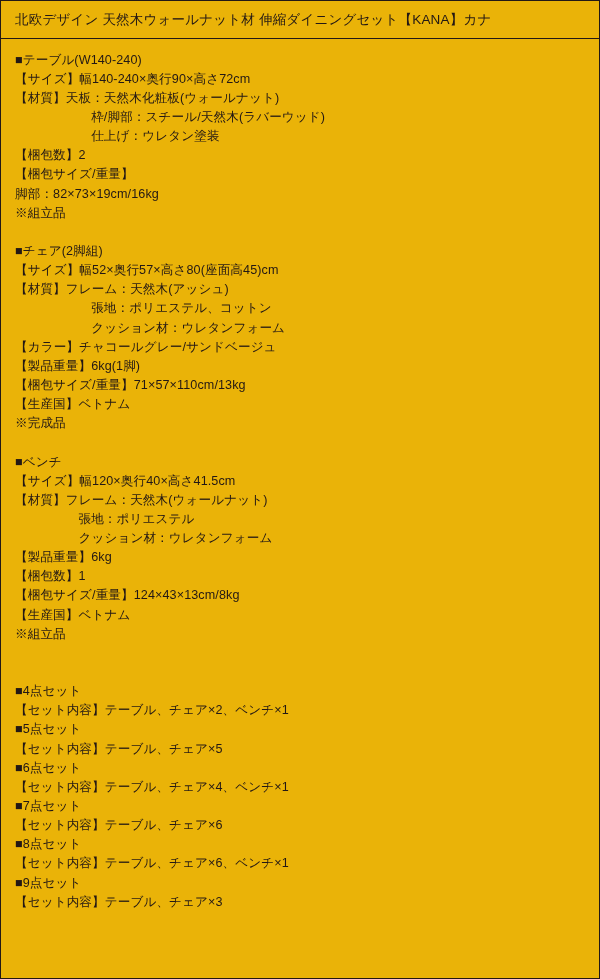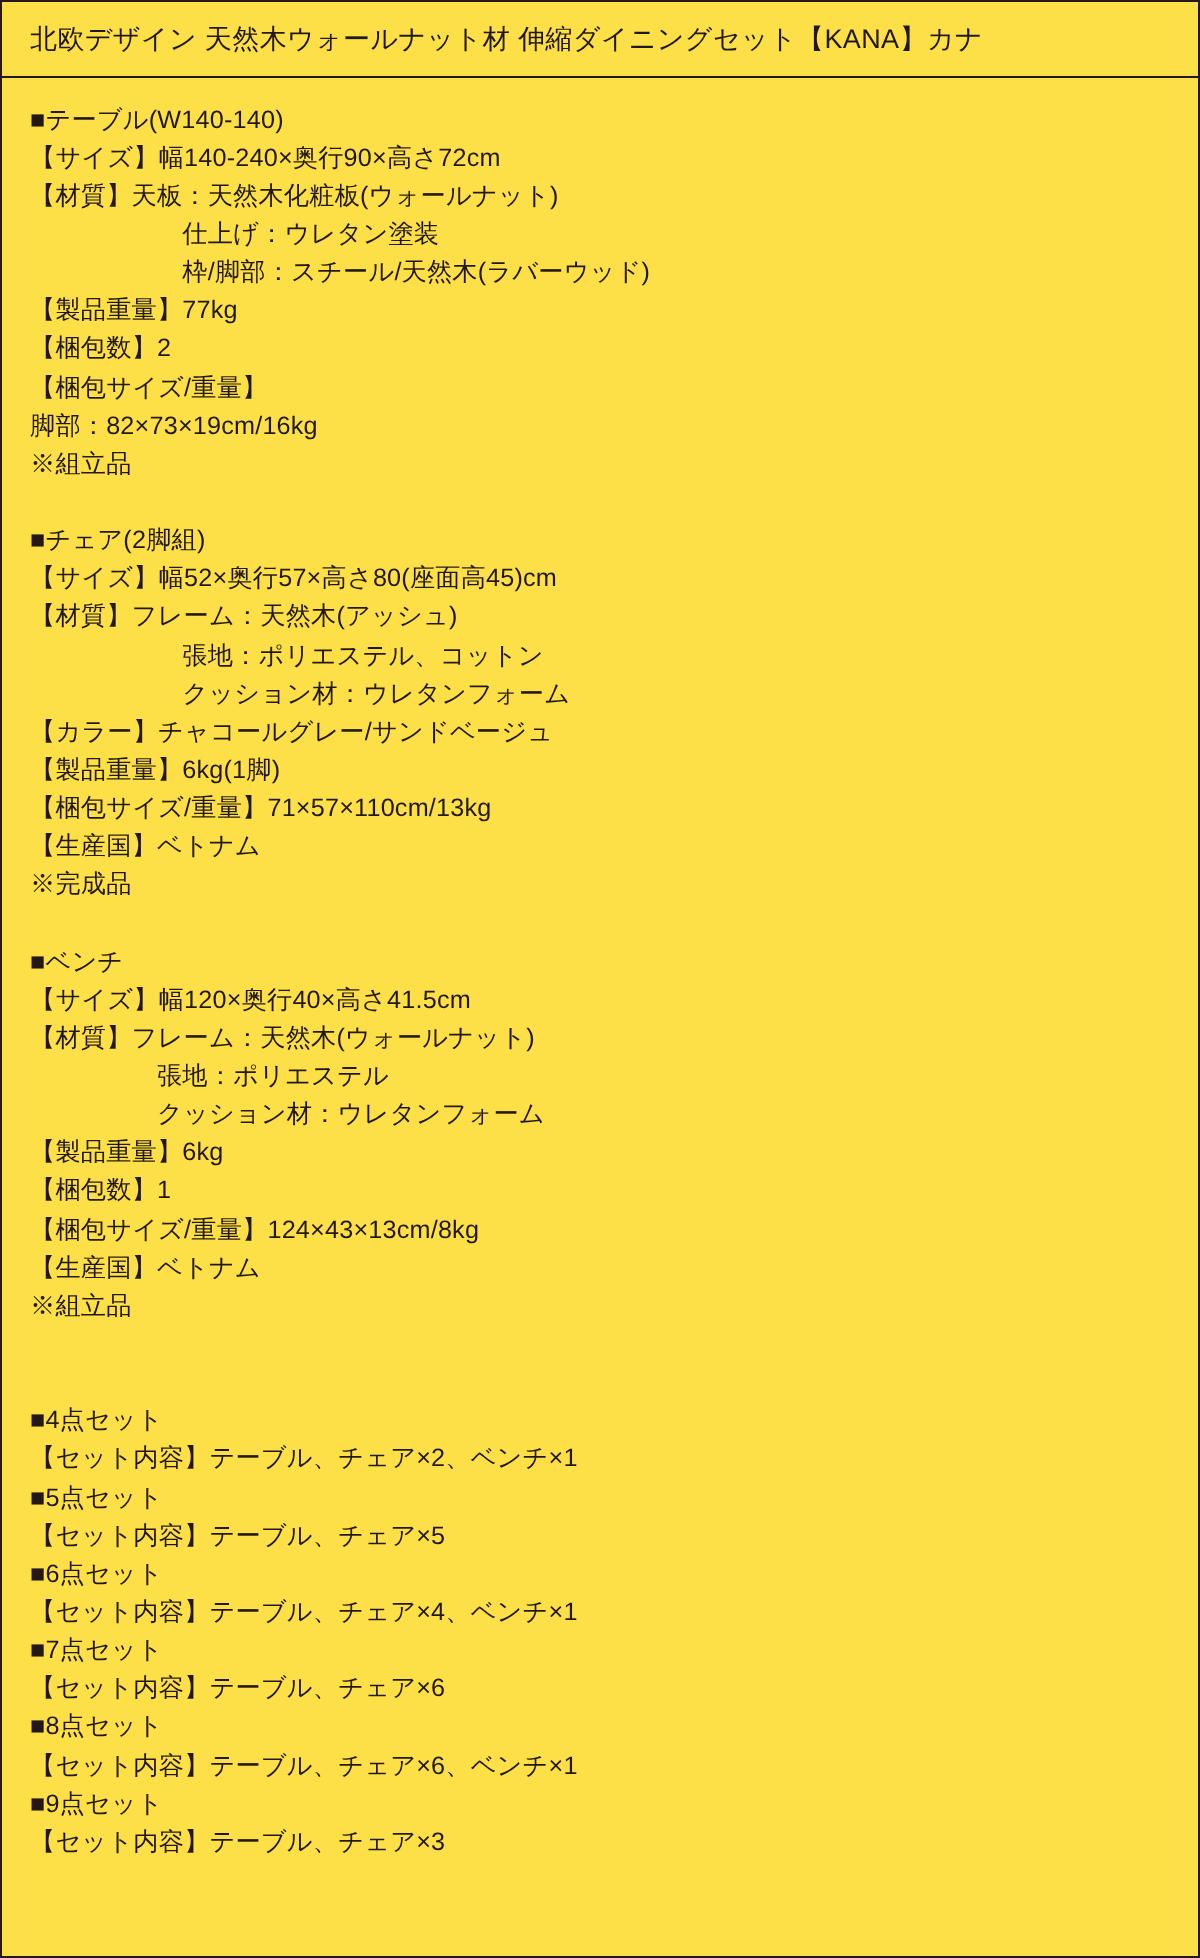--- a/index.html
+++ b/index.html
@@ -13,21 +13,21 @@
     font-family: "Liberation Sans", sans-serif;
     color: #231815;
     -webkit-font-smoothing: antialiased;
   }
   .page {
     position: relative;
     width: 600px;
     height: 979px;
     box-sizing: border-box;
     border: 1px solid #231815;
-    background: #fde047;
+    background: #eab308;
     overflow: hidden;
   }
   .title-bar {
     box-sizing: border-box;
     width: 100%;
     padding: 10px 14px 9px 14px;
     border-bottom: 1px solid #231815;
     font-size: 13.5px;
     line-height: 1.3;
     letter-spacing: 0.2px;
@@ -57,26 +57,25 @@
 </style>
 </head>
 <body>
 
 <div class="page">
 
   <div class="title-bar">北欧デザイン 天然木ウォールナット材 伸縮ダイニングセット【KANA】カナ</div>
 
   <div class="body-area">
     <div class="spec-lines">
-      <div class="line">■テーブル(W140-140)</div>
+      <div class="line">■テーブル(W140-240)</div>
       <div class="line">【サイズ】幅140-240×奥行90×高さ72cm</div>
       <div class="line">【材質】天板：天然木化粧板(ウォールナット)</div>
+      <div class="line">　　　　　　枠/脚部：スチール/天然木(ラバーウッド)</div>
       <div class="line">　　　　　　仕上げ：ウレタン塗装</div>
-      <div class="line">　　　　　　枠/脚部：スチール/天然木(ラバーウッド)</div>
-      <div class="line">【製品重量】77kg</div>
       <div class="line">【梱包数】2</div>
       <div class="line">【梱包サイズ/重量】</div>
       <div class="line">脚部：82×73×19cm/16kg</div>
       <div class="line">※組立品</div>
       <div class="line blank"></div>
       <div class="line">■チェア(2脚組)</div>
       <div class="line">【サイズ】幅52×奥行57×高さ80(座面高45)cm</div>
       <div class="line">【材質】フレーム：天然木(アッシュ)</div>
       <div class="line">　　　　　　張地：ポリエステル、コットン</div>
       <div class="line">　　　　　　クッション材：ウレタンフォーム</div>

